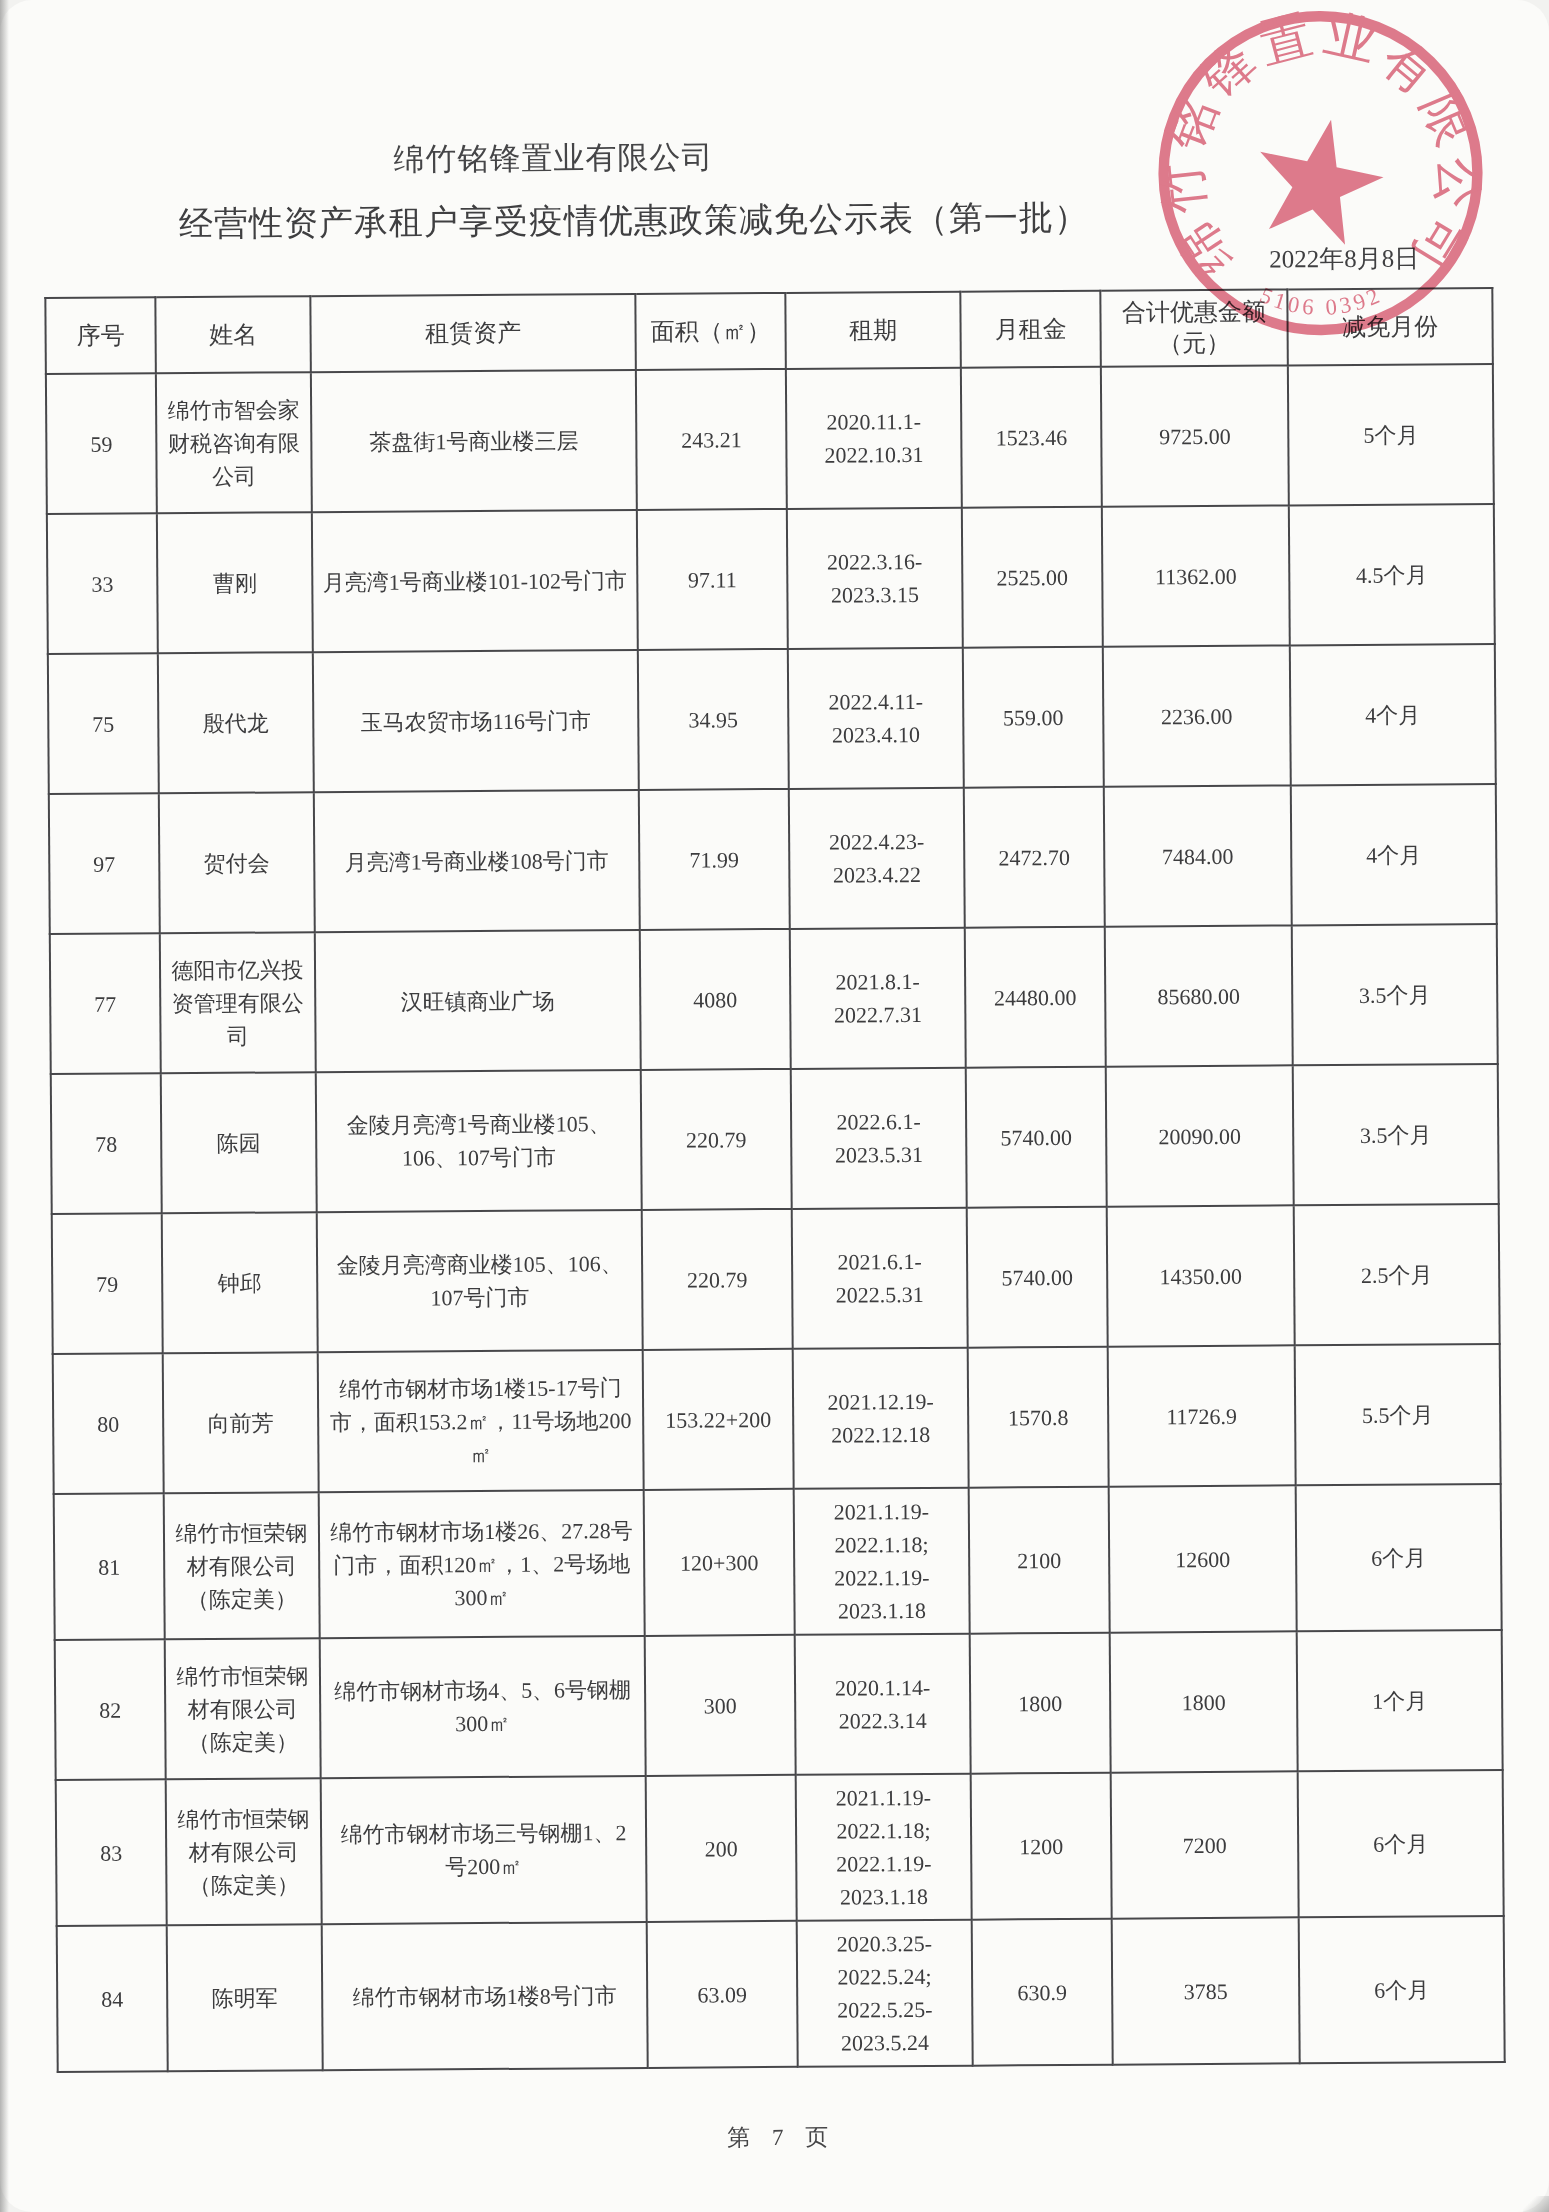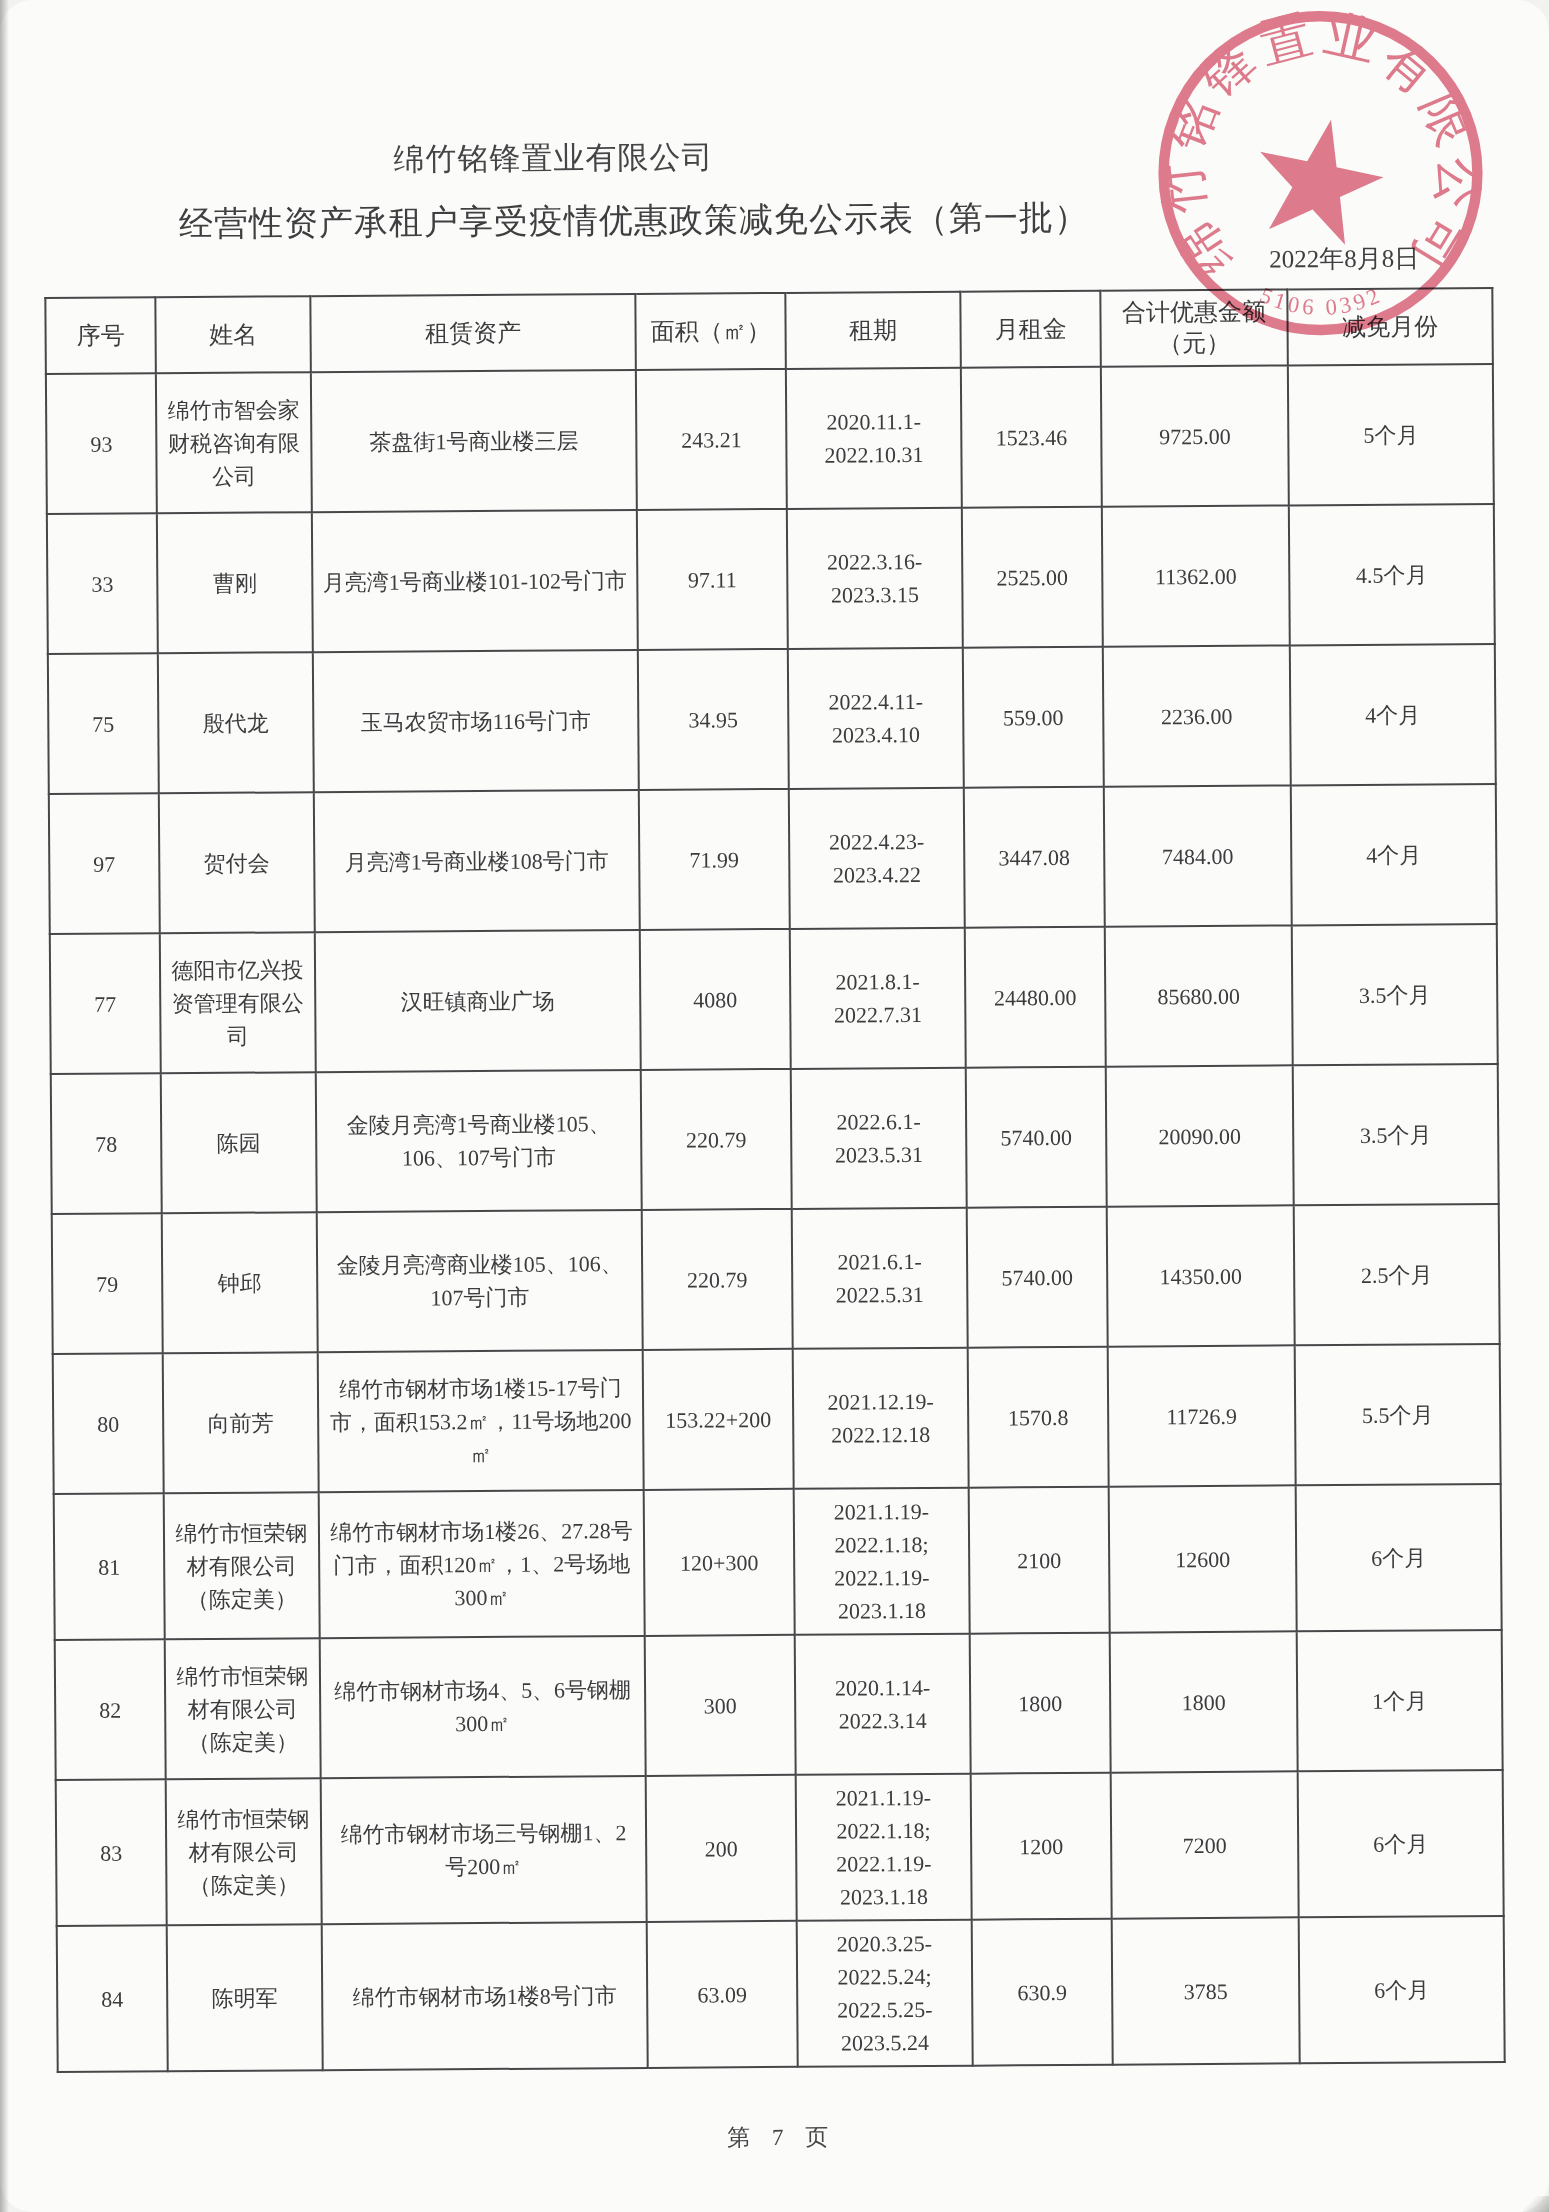--- a/index.html
+++ b/index.html
@@ -106,21 +106,21 @@
           <th>面积（㎡）</th>
           <th>租期</th>
           <th>月租金</th>
           <th>合计优惠金额
 （元）</th>
           <th>减免月份</th>
         </tr>
       </thead>
       <tbody>
         <tr>
-          <td>93</td>
+          <td>59</td>
           <td>绵竹市智会家财税咨询有限公司</td>
           <td>茶盘街1号商业楼三层</td>
           <td>243.21</td>
           <td>2020.11.1-
 2022.10.31</td>
           <td>1523.46</td>
           <td>9725.00</td>
           <td>5个月</td>
         </tr>
         <tr>
@@ -145,21 +145,21 @@
           <td>2236.00</td>
           <td>4个月</td>
         </tr>
         <tr>
           <td>97</td>
           <td>贺付会</td>
           <td>月亮湾1号商业楼108号门市</td>
           <td>71.99</td>
           <td>2022.4.23-
 2023.4.22</td>
-          <td>3447.08</td>
+          <td>2472.70</td>
           <td>7484.00</td>
           <td>4个月</td>
         </tr>
         <tr>
           <td>77</td>
           <td>德阳市亿兴投资管理有限公司</td>
           <td>汉旺镇商业广场</td>
           <td>4080</td>
           <td>2021.8.1-
 2022.7.31</td>

